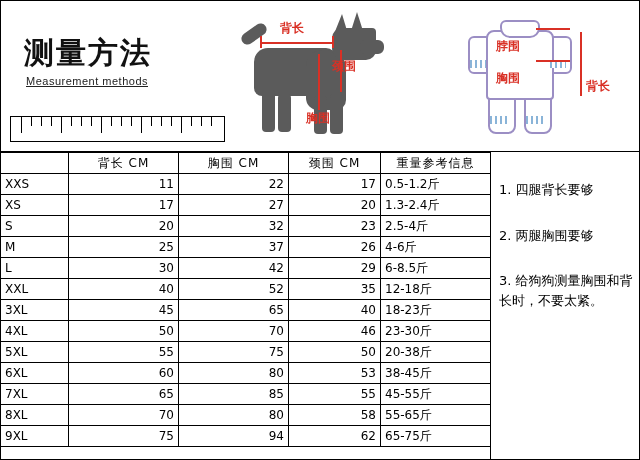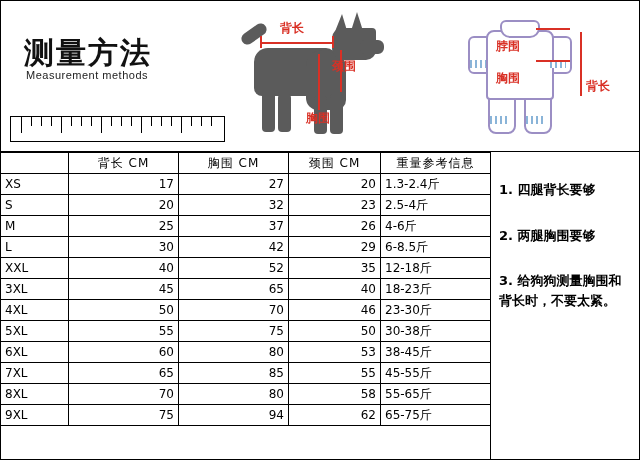--- a/index.html
+++ b/index.html
@@ -40,21 +40,23 @@
     font-size: 30px;
     font-weight: bold;
     letter-spacing: 2px;
     line-height: 1.1;
     color: #111;
   }
   .title-en {
     font-size: 11px;
     letter-spacing: 0.5px;
     color: #222;
+    margin-top: 6px;
     padding-left: 2px;
+    text-decoration: underline;
   }
   .ruler {
     position: absolute;
     left: 10px;
     top: 116px;
     width: 215px;
     height: 26px;
     border: 1px solid #000;
     background: #fff;
     box-sizing: border-box;
@@ -267,21 +269,20 @@
     height: 308px;
     box-sizing: border-box;
     border-left: 1px solid #000;
     padding: 28px 6px 0 8px;
     font-family: "DejaVu Sans", sans-serif;
     font-size: 13px;
     line-height: 1.5;
   }
   .note {
     margin-bottom: 26px;
-    font-weight: bold;
   }
   .note-3 {
     margin-bottom: 12px;
   }
   .outer-border {
     position: absolute;
     left: 0; top: 0;
     width: 640px; height: 460px;
     border: 1px solid #000;
     box-sizing: border-box;
@@ -377,20 +378,27 @@
         <tr>
           <th class="col-size"></th>
           <th class="col-back">背长 CM</th>
           <th class="col-chest">胸围 CM</th>
           <th class="col-neck">颈围 CM</th>
           <th class="col-weight">重量参考信息</th>
         </tr>
       </thead>
       <tbody>
         <tr>
+          <td class="col-size">XXS</td>
+          <td class="col-back num">11</td>
+          <td class="col-chest num">22</td>
+          <td class="col-neck num">17</td>
+          <td class="col-weight">0.5-1.2斤</td>
+        </tr>
+        <tr>
           <td class="col-size">XS</td>
           <td class="col-back num">17</td>
           <td class="col-chest num">27</td>
           <td class="col-neck num">20</td>
           <td class="col-weight">1.3-2.4斤</td>
         </tr>
         <tr>
           <td class="col-size">S</td>
           <td class="col-back num">20</td>
           <td class="col-chest num">32</td>
@@ -430,21 +438,21 @@
           <td class="col-back num">50</td>
           <td class="col-chest num">70</td>
           <td class="col-neck num">46</td>
           <td class="col-weight">23-30斤</td>
         </tr>
         <tr>
           <td class="col-size">5XL</td>
           <td class="col-back num">55</td>
           <td class="col-chest num">75</td>
           <td class="col-neck num">50</td>
-          <td class="col-weight">30-38斤</td>
+          <td class="col-weight">20-38斤</td>
         </tr>
         <tr>
           <td class="col-size">6XL</td>
           <td class="col-back num">60</td>
           <td class="col-chest num">80</td>
           <td class="col-neck num">53</td>
           <td class="col-weight">38-45斤</td>
         </tr>
         <tr>
           <td class="col-size">7XL</td>

